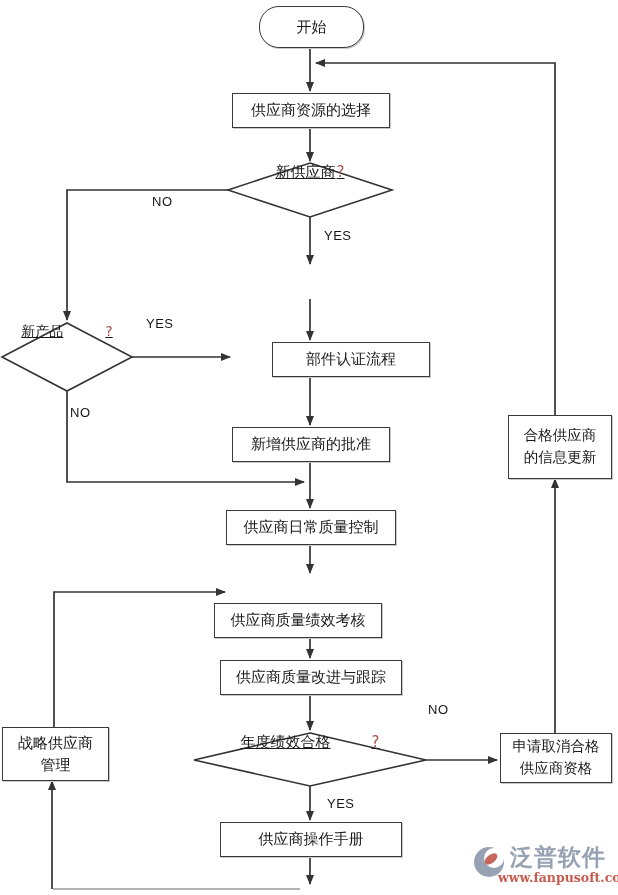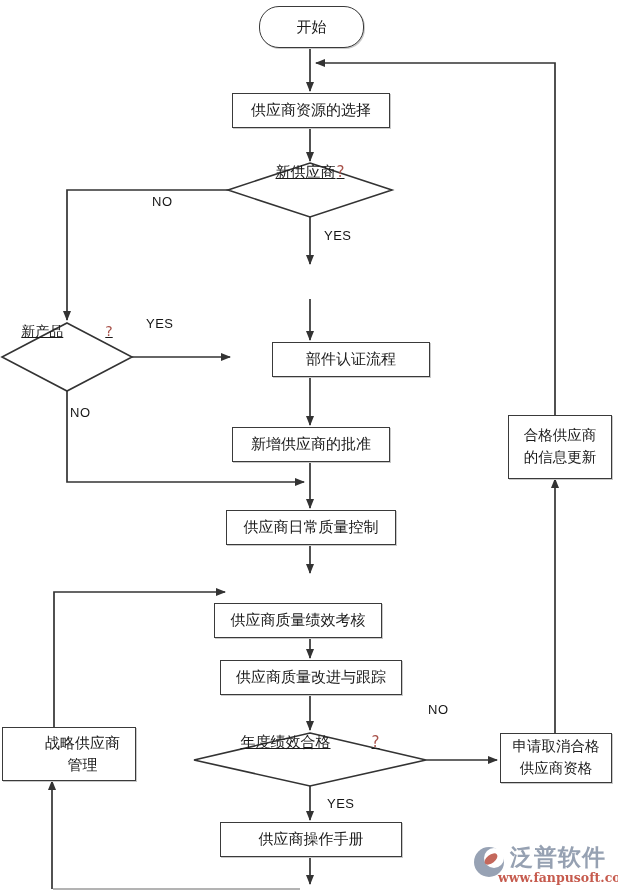--- a/index.html
+++ b/index.html
@@ -117,21 +117,21 @@
   <div class="node" style="left:232px;top:427px;width:156px;height:33px;">新增供应商的批准</div>
 
   <div class="node" style="left:226px;top:510px;width:168px;height:33px;">供应商日常质量控制</div>
 
   <div class="node" style="left:214px;top:575px;width:166px;height:33px;margin-top:28px;">供应商质量绩效考核</div>
 
   <div class="node" style="left:220px;top:660px;width:180px;height:33px;">供应商质量改进与跟踪</div>
 
   <div class="node" style="left:220px;top:822px;width:180px;height:33px;">供应商操作手册</div>
 
-  <div class="node" style="left:2px;top:727px;width:105px;height:52px;padding-left:27px;">战略供应商
+  <div class="node" style="left:2px;top:727px;width:105px;height:52px;">战略供应商
 管理</div>
 
   <div class="node small" style="left:508px;top:415px;width:102px;height:62px;">合格供应商
 的信息更新</div>
 
   <div class="node small" style="left:500px;top:733px;width:110px;height:48px;">申请取消合格
 供应商资格</div>
 
   <div class="dlabel" style="left:228px;top:163px;width:164px;height:54px;">
     <span>新供应商</span>

